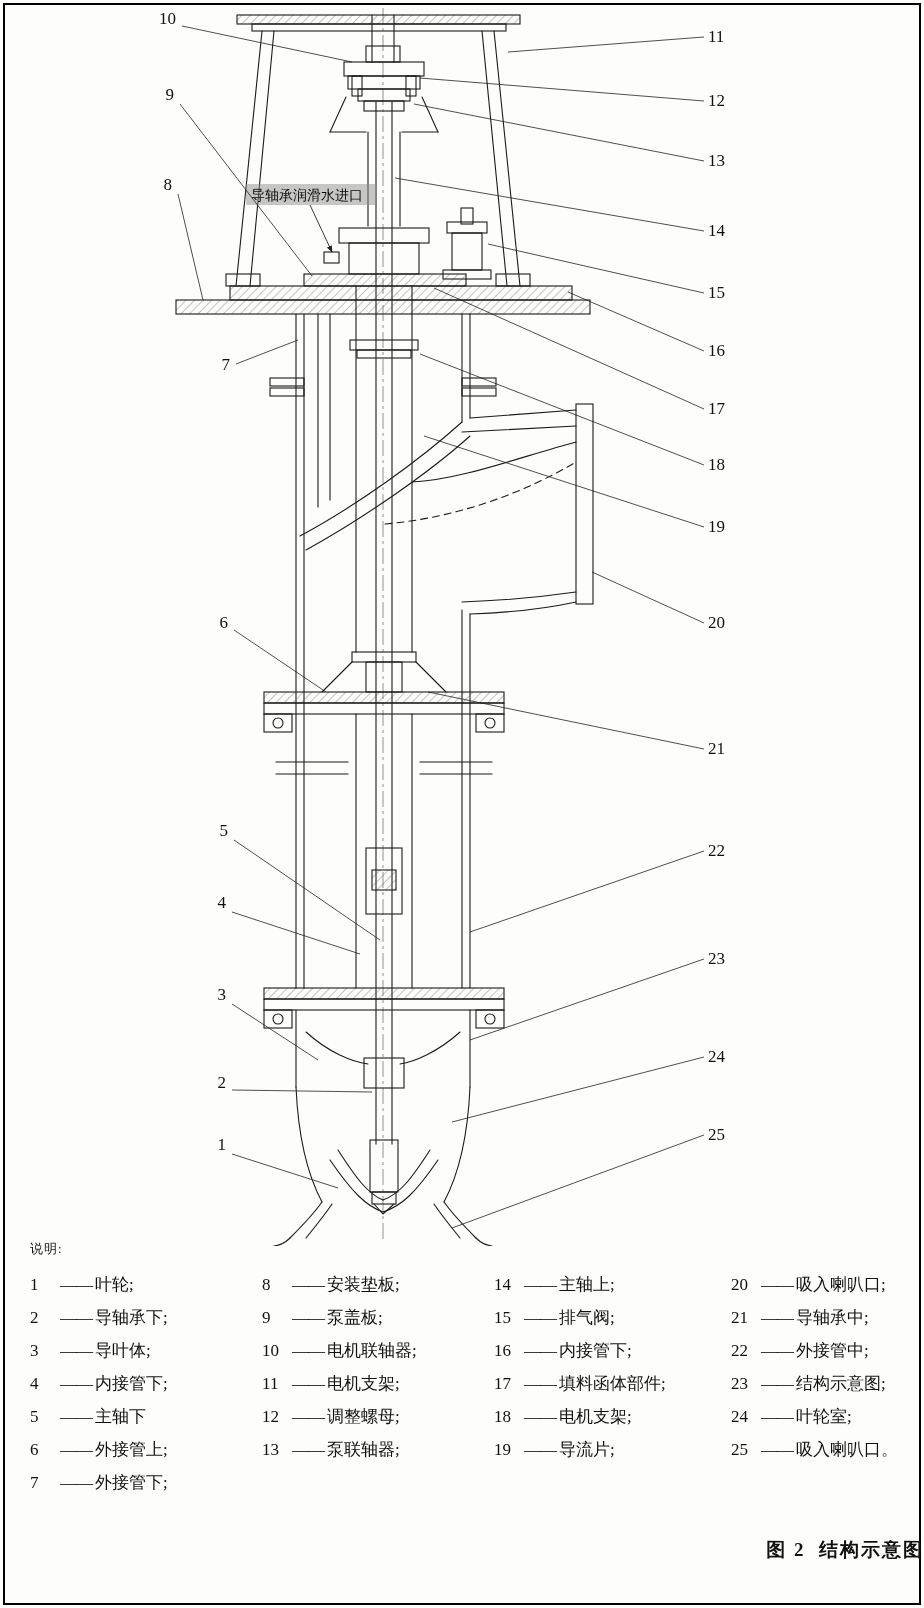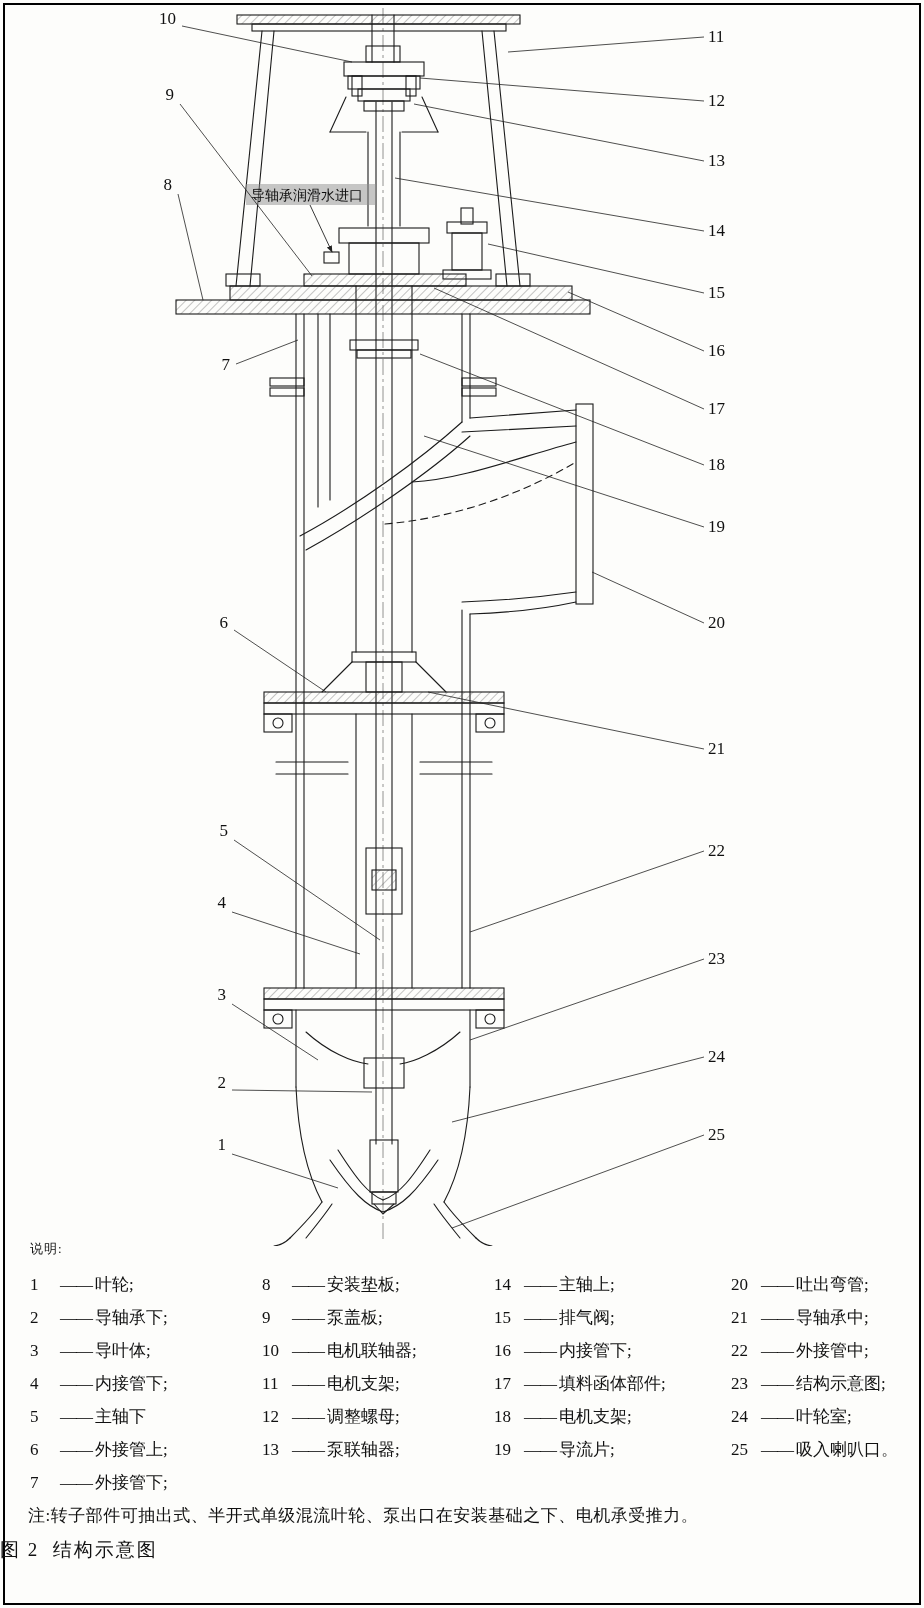--- a/index.html
+++ b/index.html
@@ -21,22 +21,22 @@
   .legend-col { display:flex; flex-direction:column; }
   .legend-col:nth-child(1){ width:235px; }
   .legend-col:nth-child(2){ width:235px; }
   .legend-col:nth-child(3){ width:240px; }
   .legend-col:nth-child(4){ flex:1; }
   .legend-item { display:flex; align-items:baseline; line-height:33px; font-size:17px; white-space:nowrap; }
   .li-num { display:inline-block; min-width:30px; }
   .li-dash { letter-spacing:-1px; margin-right:3px; }
 
   .note { position:absolute; left:28px; top:1504px; font-size:17px; letter-spacing:0.5px; }
-  .fig-title { position:absolute; left:0; top:1537px; width:100%; text-align:left;
-               font-size:19px; font-weight:normal; white-space:pre; letter-spacing:2px; }
+  .fig-title { position:absolute; left:0; top:1537px; width:100%; text-align:right;
+               font-size:19px; font-weight:bold; white-space:pre; letter-spacing:2px; }
 </style>
 </head>
 <body>
 
 <div class="page">
   <div class="frame"></div>
 
   <div class="drawing-wrap">
     <svg id="drawing" width="924" height="1244" viewBox="0 0 924 1244" xmlns="http://www.w3.org/2000/svg">
       <defs>
@@ -342,21 +342,21 @@
           <div class="legend-item">
             <span class="li-num">19</span>
             <span class="li-dash">——</span>
             <span class="li-name">导流片;</span>
           </div>
         </div>
         <div class="legend-col">
           <div class="legend-item">
             <span class="li-num">20</span>
             <span class="li-dash">——</span>
-            <span class="li-name">吐出弯管;</span>
+            <span class="li-name">吸入喇叭口;</span>
           </div>
           <div class="legend-item">
             <span class="li-num">21</span>
             <span class="li-dash">——</span>
             <span class="li-name">导轴承中;</span>
           </div>
           <div class="legend-item">
             <span class="li-num">22</span>
             <span class="li-dash">——</span>
             <span class="li-name">外接管中;</span>
@@ -373,16 +373,15 @@
           </div>
           <div class="legend-item">
             <span class="li-num">25</span>
             <span class="li-dash">——</span>
             <span class="li-name">吸入喇叭口。</span>
           </div>
         </div>
       </div>
   </div>
 
-  <div class="note">注:转子部件可抽出式、半开式单级混流叶轮、泵出口在安装基础之下、电机承受推力。</div>
 
   <div class="fig-title">图 2  结构示意图</div>
 </div>
 
 </body></html>

